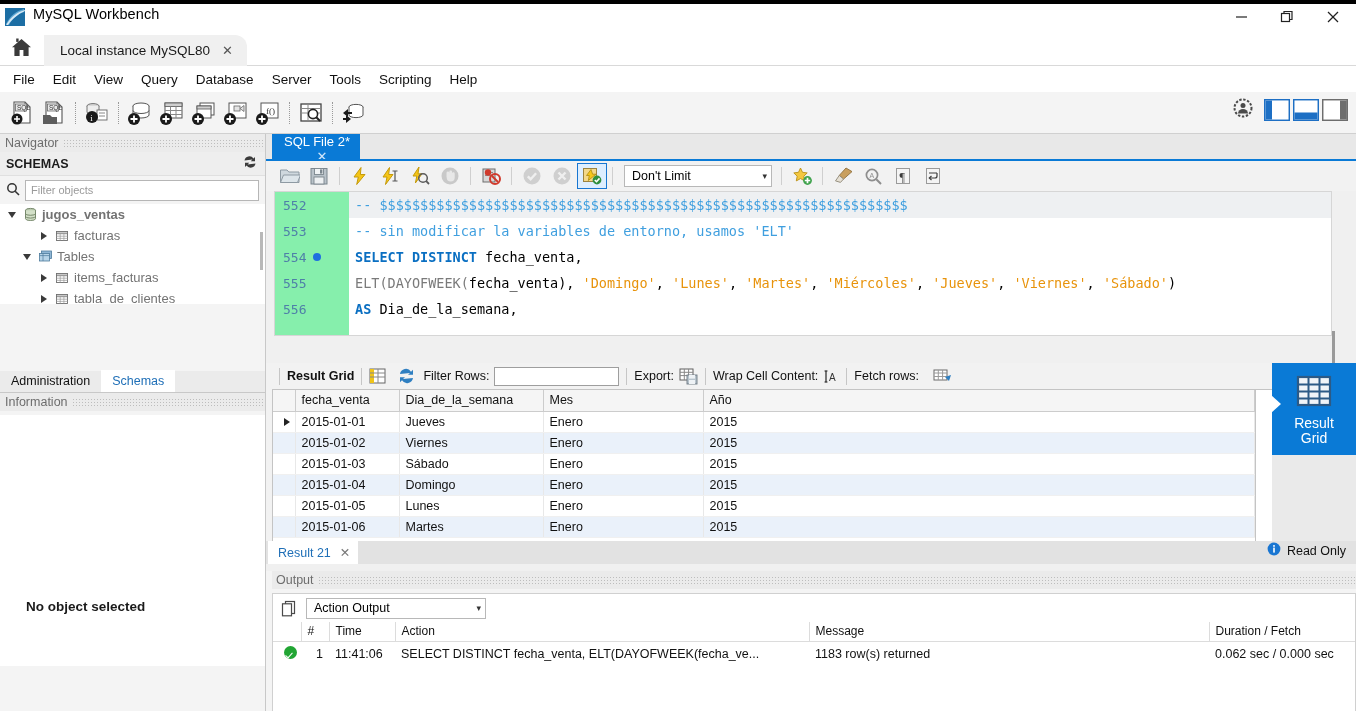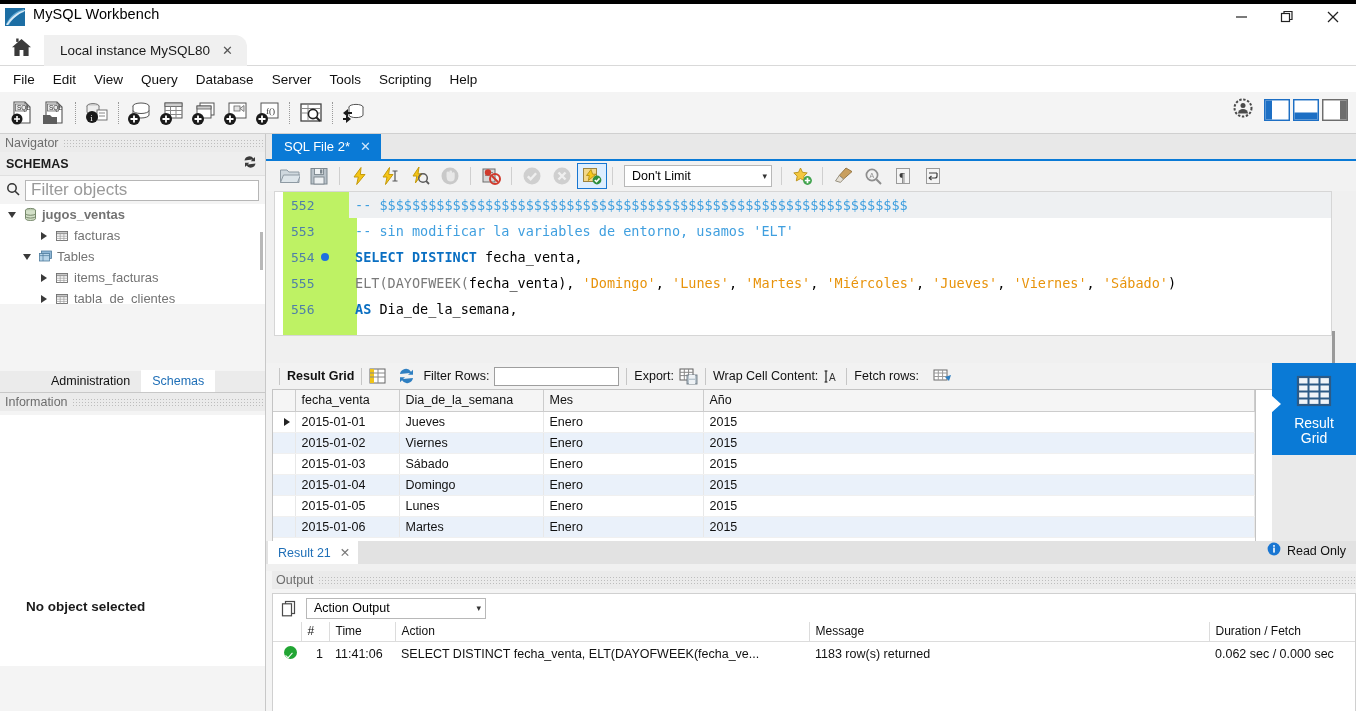--- a/index.html
+++ b/index.html
@@ -101,21 +101,21 @@
     display: flex; align-items: center; justify-content: space-between;
     padding: 0 8px 0 6px; font-size: 12.5px; font-weight: bold; color: #1c1c1c;
     border-bottom: 1px solid #e0e0e0;
   }
   .filterbar {
     height: 28px; display: flex; align-items: center; padding: 0 6px; gap: 5px;
     background: #f4f4f4;
   }
   .filter-input {
     flex: 1; height: 21px; background: #fff; border: 1px solid #b6b6b6;
-    font-size: 17px; color: #9a9a9a; padding: 0 5px;
+    font-size: 11px; color: #9a9a9a; padding: 0 5px;
     display: flex; align-items: center;
   }
   .tree {
     position: absolute; left: 0; top: 70px; width: 265px; height: 100px;
     background: #ffffff; overflow: hidden;
   }
   .tnode {
     height: 21px; display: flex; align-items: center; font-size: 13px; color: #737373;
     white-space: nowrap;
   }
@@ -123,21 +123,20 @@
   .tri-r { width: 0; height: 0; border-left: 6px solid #3a3a3a; border-top: 4.5px solid transparent; border-bottom: 4.5px solid transparent; }
   .tri-d { width: 0; height: 0; border-top: 6px solid #3a3a3a; border-left: 4.5px solid transparent; border-right: 4.5px solid transparent; }
   .ticon { width: 20px; display: flex; align-items: center; justify-content: center; }
   .tlabel { margin-left: 2px; }
   .tree-scroll { position: absolute; right: 2px; top: 28px; width: 3px; height: 38px; background: #b8b8b8; }
 
   .sb-tabs {
     position: absolute; left: 0; top: 237px; width: 265px; height: 22px;
     background: #ebebeb; display: flex; align-items: flex-end;
     border-bottom: 1px solid #c8c8c8;
-    padding-left: 40px;
   }
   .sb-tab { height: 22px; padding: 0 11px; display: flex; align-items: center; font-size: 12.5px; color: #111; }
   .sb-tab.active { background: #ffffff; color: #1f6fb7; }
 
   .info-body {
     position: absolute; left: 0; top: 281px; width: 265px; height: 251px;
     background: #ffffff;
   }
   .no-obj {
     position: absolute; left: 26px; top: 184px;
@@ -151,20 +150,21 @@
   }
   .sqltabrow {
     position: absolute; left: 0; top: 0; width: 1090px; height: 25px;
     background: #e8e8e8;
   }
   .sqltab {
     position: absolute; left: 6px; top: 0; height: 25px;
     background: #0a7ad6; color: #fff;
     padding: 0 10px 0 12px; display: flex; align-items: center;
     font-size: 13px;
+    flex-direction: column;
   }
   .sqltab .x { margin-left: 10px; color: #cfe6fb; font-size: 13px; }
   .blue-underline {
     position: absolute; left: 0; top: 25px; width: 1090px; height: 2px; background: #0a7ad6;
   }
 
   .sqltoolbar {
     position: absolute; left: 0; top: 27px; width: 1090px; height: 30px;
     background: #f2f2f2; display: flex; align-items: center; padding-left: 8px;
   }
@@ -175,22 +175,22 @@
     width: 148px; height: 22px; background: #fff; border: 1px solid #b8b8b8;
     display: flex; align-items: center; justify-content: space-between;
     padding: 0 4px 0 7px; font-size: 12.5px; margin-left: 6px; margin-right: 4px;
   }
 
   .codepane {
     position: absolute; left: 8px; top: 57px; width: 1058px; height: 145px;
     background: #ffffff; border: 1px solid #d6d6d6; overflow: hidden;
   }
   .gutter {
-    position: absolute; left: 8px; top: 0; width: 74px; height: 145px;
-    background: #bef264;
+    position: absolute; left: 0; top: 0; width: 74px; height: 145px;
+    background: #86efac;
   }
   .gutter-line {
     height: 26px; display: flex; align-items: center; justify-content: flex-start;
     padding-left: 8px;
     font-family: "DejaVu Sans Mono", monospace; font-size: 13px; color: #4f7fa8;
   }
   .gdot { width: 8px; height: 8px; border-radius: 50%; background: #1f6fe0; margin-left: 7px; }
   .codelines {
     position: absolute; left: 74px; top: 0; right: 0; height: 145px;
   }

